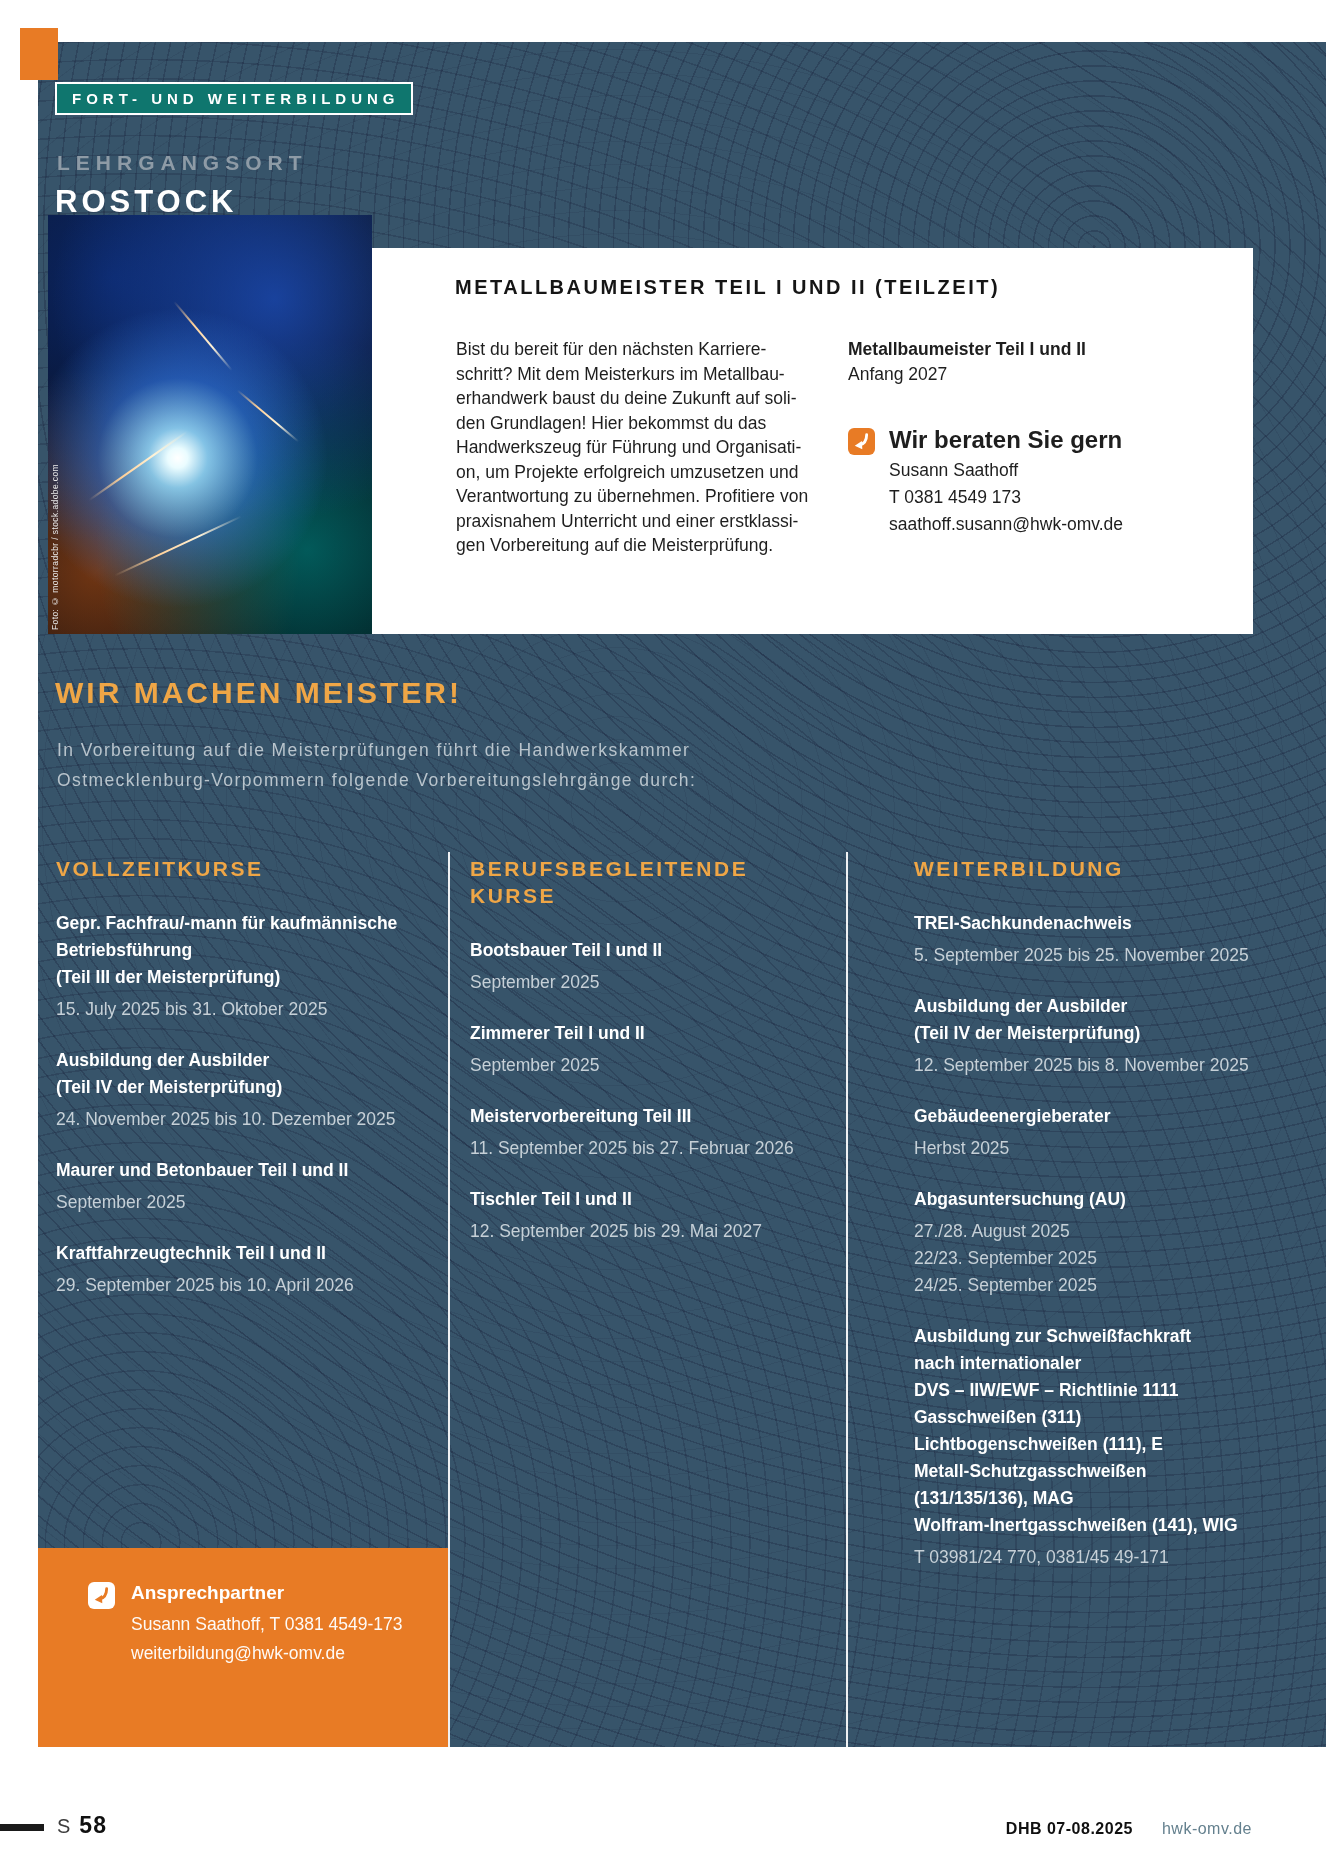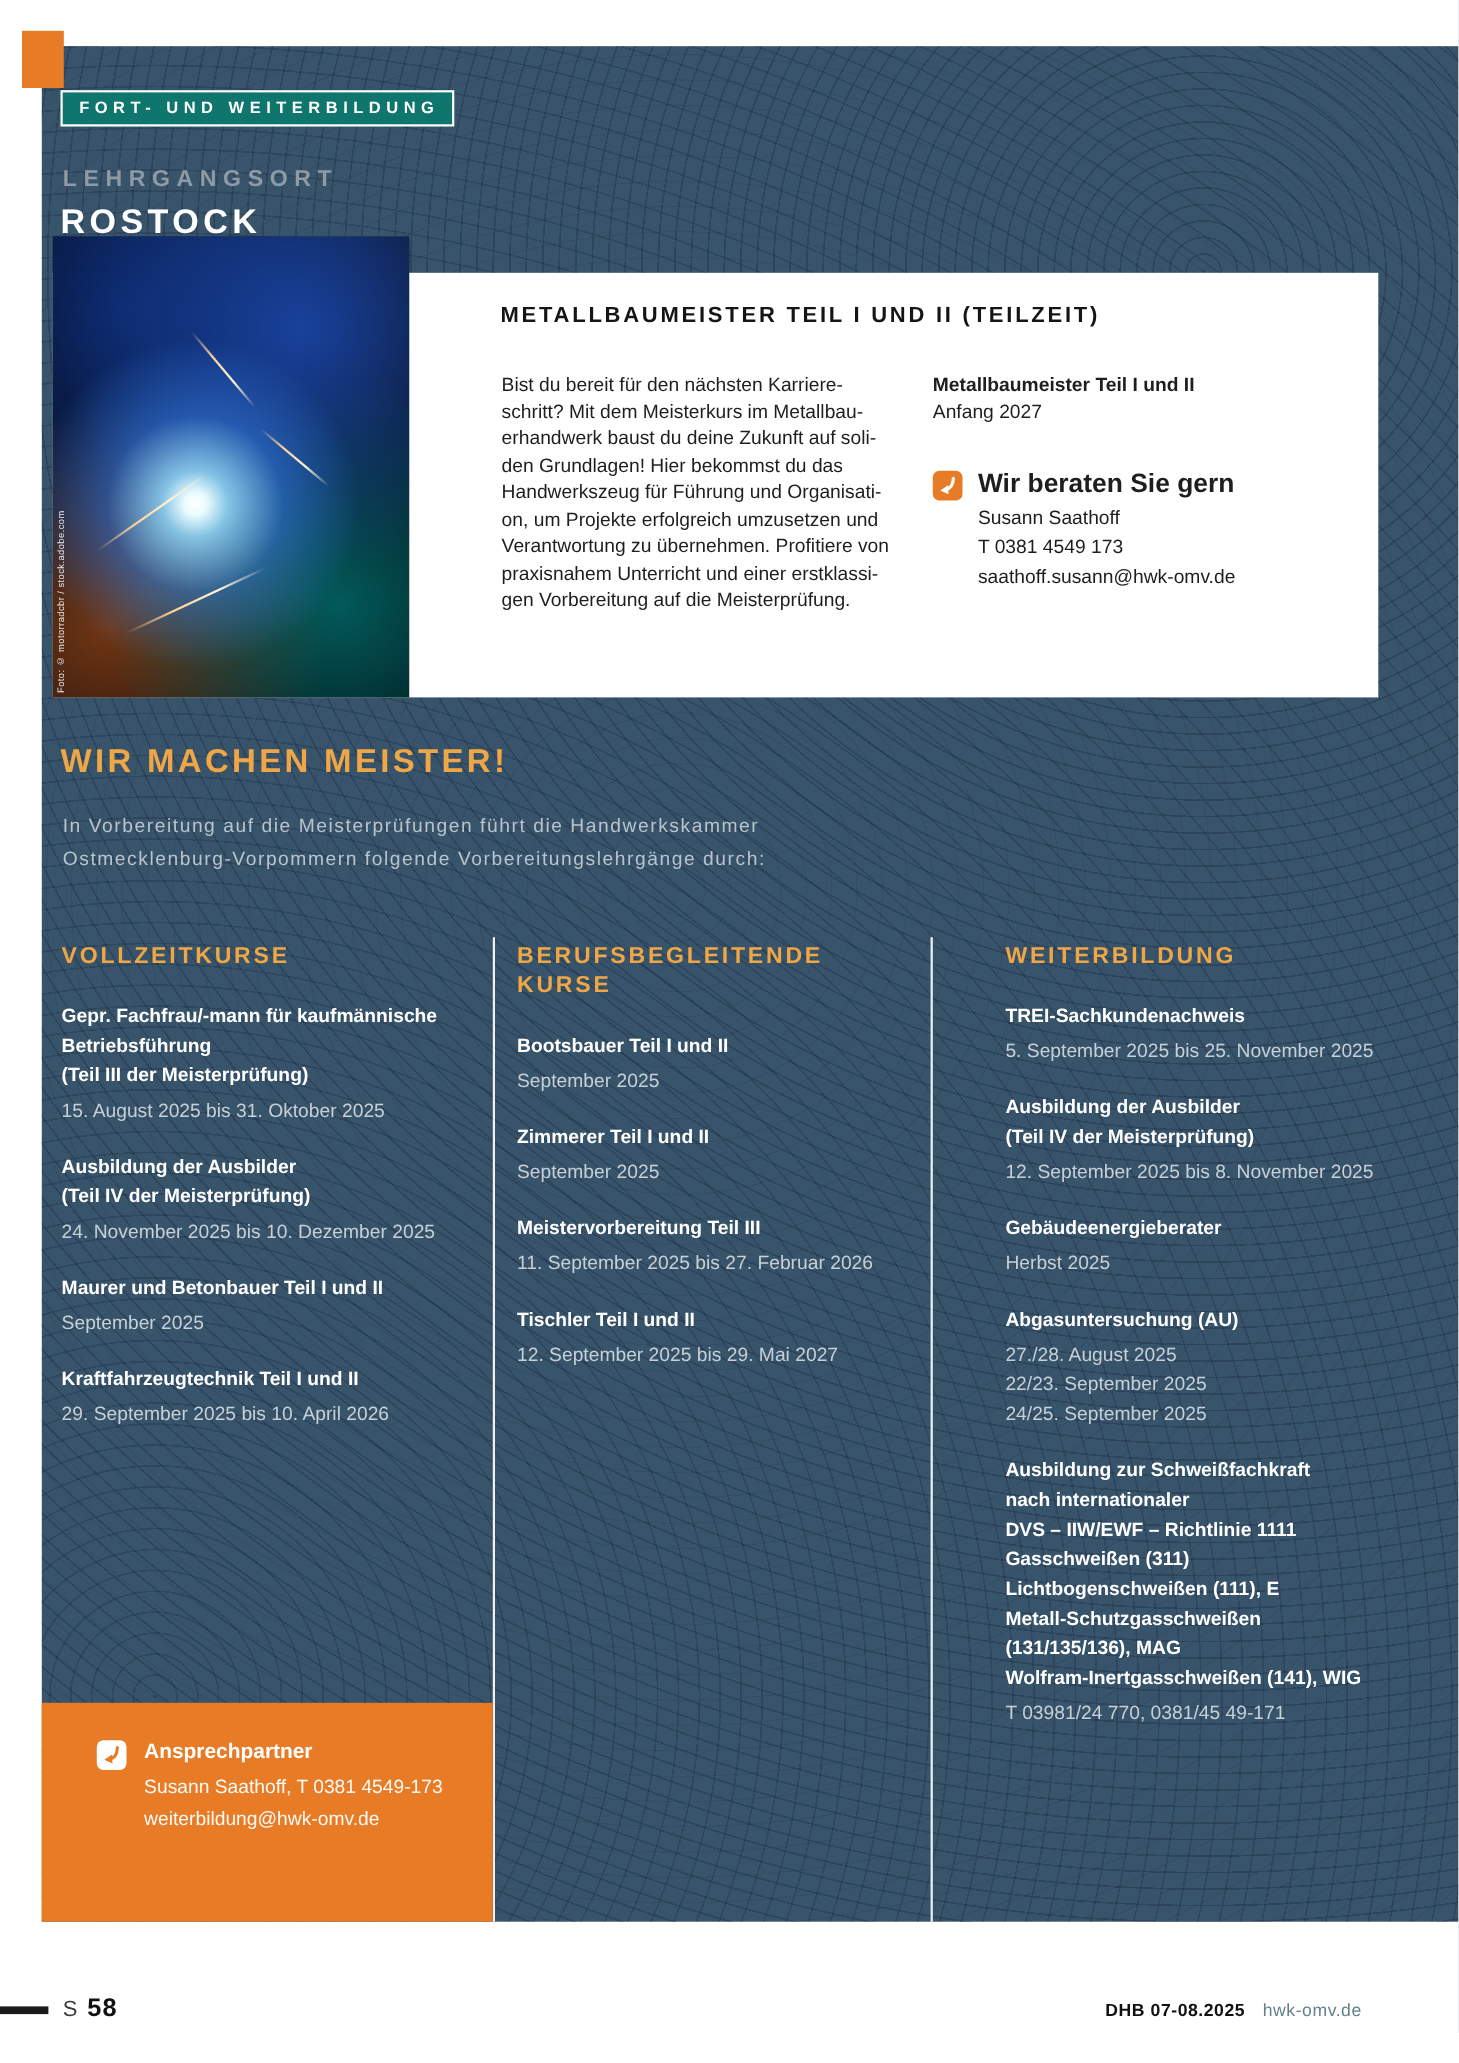--- a/index.html
+++ b/index.html
@@ -83,21 +83,21 @@
        z-index:5;box-sizing:border-box;padding:34px 0 0 50px;color:#fff;}
   .contact-box .advice{margin-top:0;gap:16px;}
   .contact-heading{font-weight:bold;font-size:19px;margin-bottom:6px;}
   .contact-line{font-size:17.5px;line-height:29px;color:rgba(255,255,255,.96);}
 
   
   .footer-dash{position:absolute;left:0;top:1824px;width:44px;height:7px;background:#1a1a1a;z-index:4;}
   .page-num{position:absolute;left:57px;top:1812px;z-index:4;display:flex;align-items:baseline;gap:9px;}
   .page-prefix{font-size:20px;color:#3c3c3c;}
   .page-number{font-size:23px;font-weight:bold;color:#101010;letter-spacing:1px;}
-  .footer-right{position:absolute;top:1820px;right:88px;z-index:4;display:flex;gap:16px;align-items:flex-end;}
+  .footer-right{position:absolute;top:1820px;right:74px;z-index:4;display:flex;gap:29px;align-items:flex-end;}
   .issue{font-size:16px;font-weight:bold;color:#101010;letter-spacing:.5px;}
   .website{font-size:16px;color:#64808e;letter-spacing:.5px;}
 </style>
 </head>
 <body>
 
 <div class="page">
 
   <div class="panel"></div>
   <div class="corner-square"></div>
@@ -152,21 +152,21 @@
 
   <div class="divider div1"></div>
   <div class="divider div2"></div>
 
   <div class="course-col col1">
     <div class="col-title">VOLLZEITKURSE</div>
     <div class="course">
       <div class="course-name">Gepr. Fachfrau/-mann für kaufmännische
 Betriebsführung
 (Teil III der Meisterprüfung)</div>
-      <div class="course-dates">15. August 2025 bis 31. Oktober 2025</div>
+      <div class="course-dates">15. July 2025 bis 31. Oktober 2025</div>
     </div>
     <div class="course">
       <div class="course-name">Ausbildung der Ausbilder
 (Teil IV der Meisterprüfung)</div>
       <div class="course-dates">24. November 2025 bis 10. Dezember 2025</div>
     </div>
     <div class="course">
       <div class="course-name">Maurer und Betonbauer Teil I und II</div>
       <div class="course-dates">September 2025</div>
     </div>

